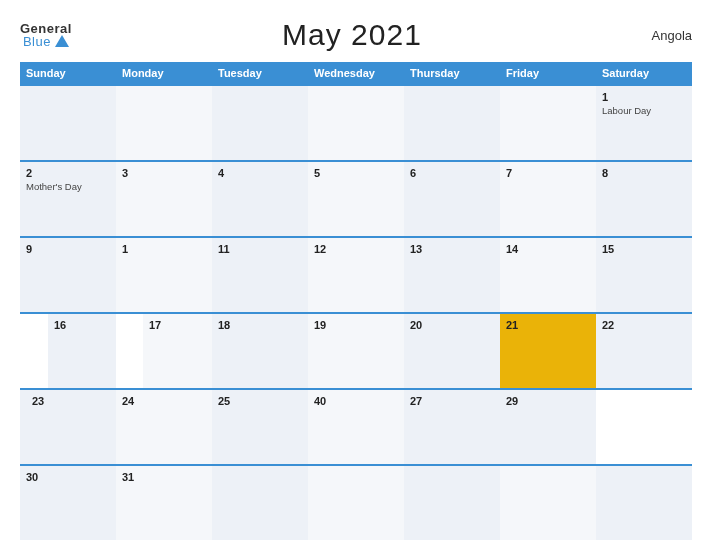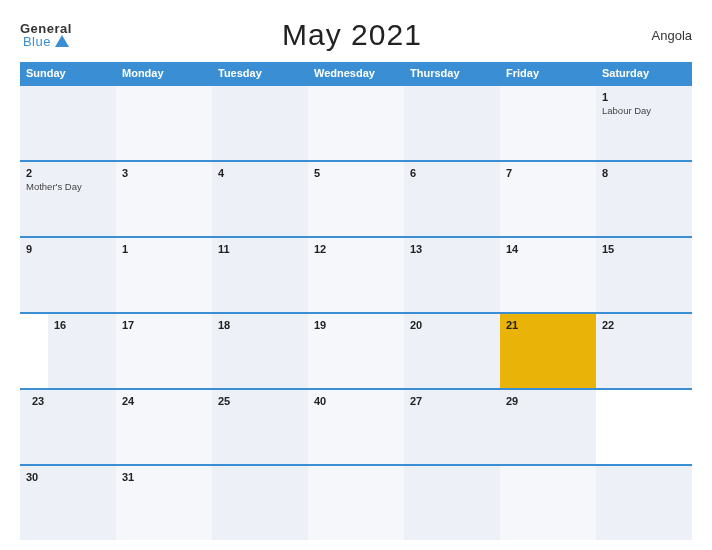--- a/index.html
+++ b/index.html
@@ -216,21 +216,21 @@
             <span class="day-num">14</span>
           </div>
           <div class="cal-cell" style="background: rgb(237, 241, 247);">
             <span class="day-num">15</span>
           </div>
         </div>
         <div class="cal-week">
           <div class="cal-cell" style="background: rgb(237, 241, 247); margin-left: 28px;">
             <span class="day-num">16</span>
           </div>
-          <div class="cal-cell" style="background: rgb(245, 247, 250);">
+          <div class="cal-cell" style="background: rgb(245, 247, 250); margin-left: 27px;">
             <span class="day-num">17</span>
           </div>
           <div class="cal-cell" style="background: rgb(237, 241, 247);">
             <span class="day-num">18</span>
           </div>
           <div class="cal-cell" style="background: rgb(245, 247, 250);">
             <span class="day-num">19</span>
           </div>
           <div class="cal-cell" style="background: rgb(237, 241, 247);">
             <span class="day-num">20</span>

